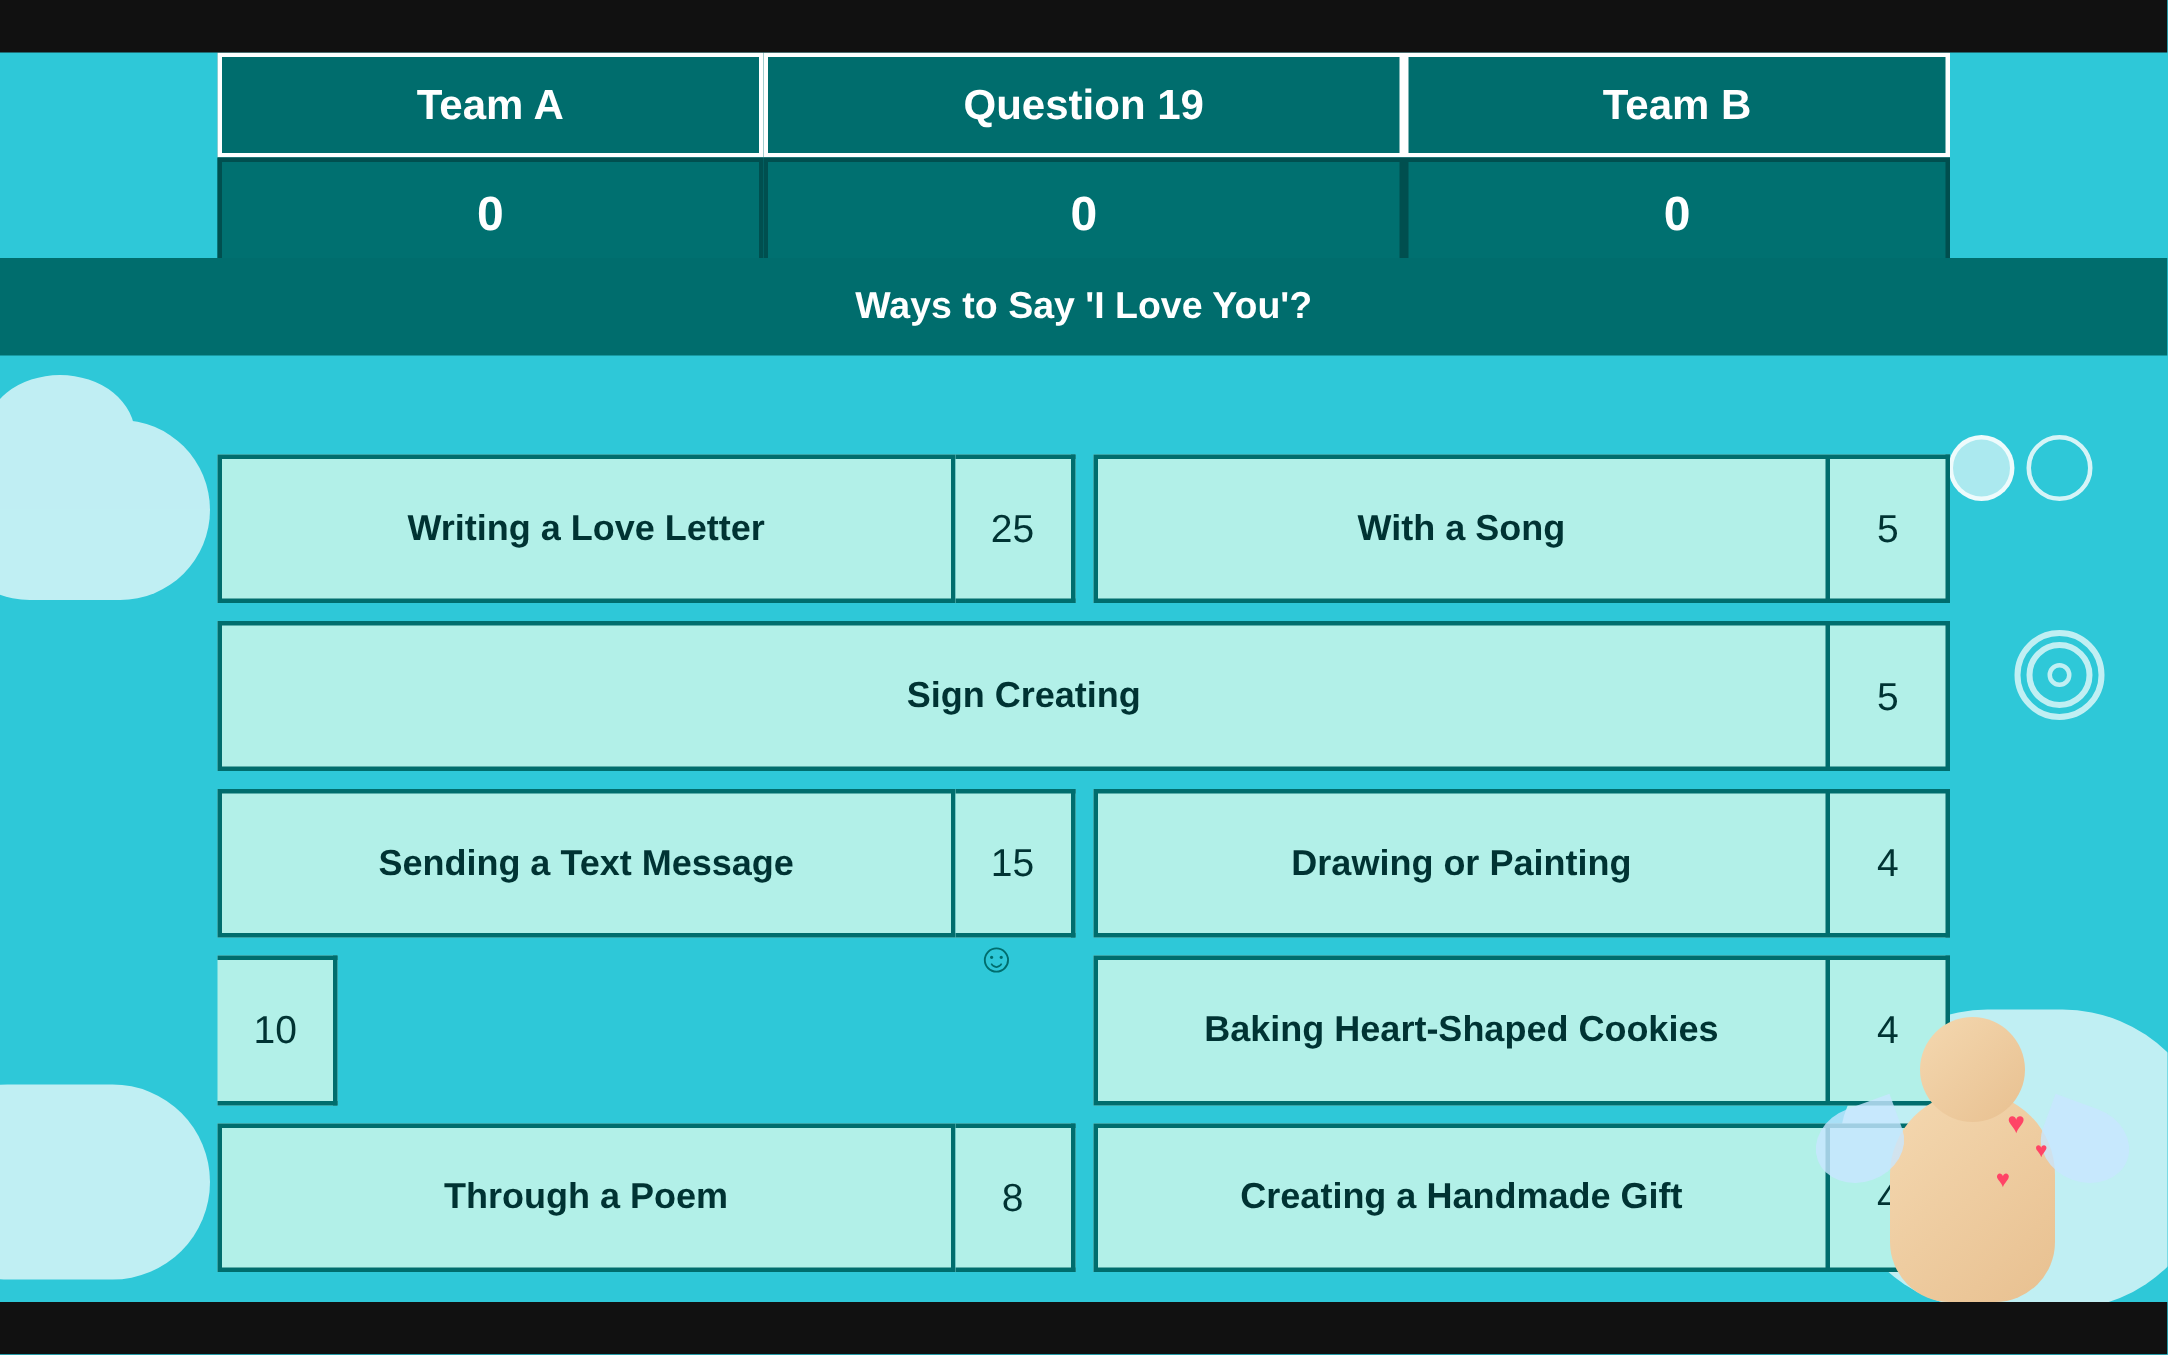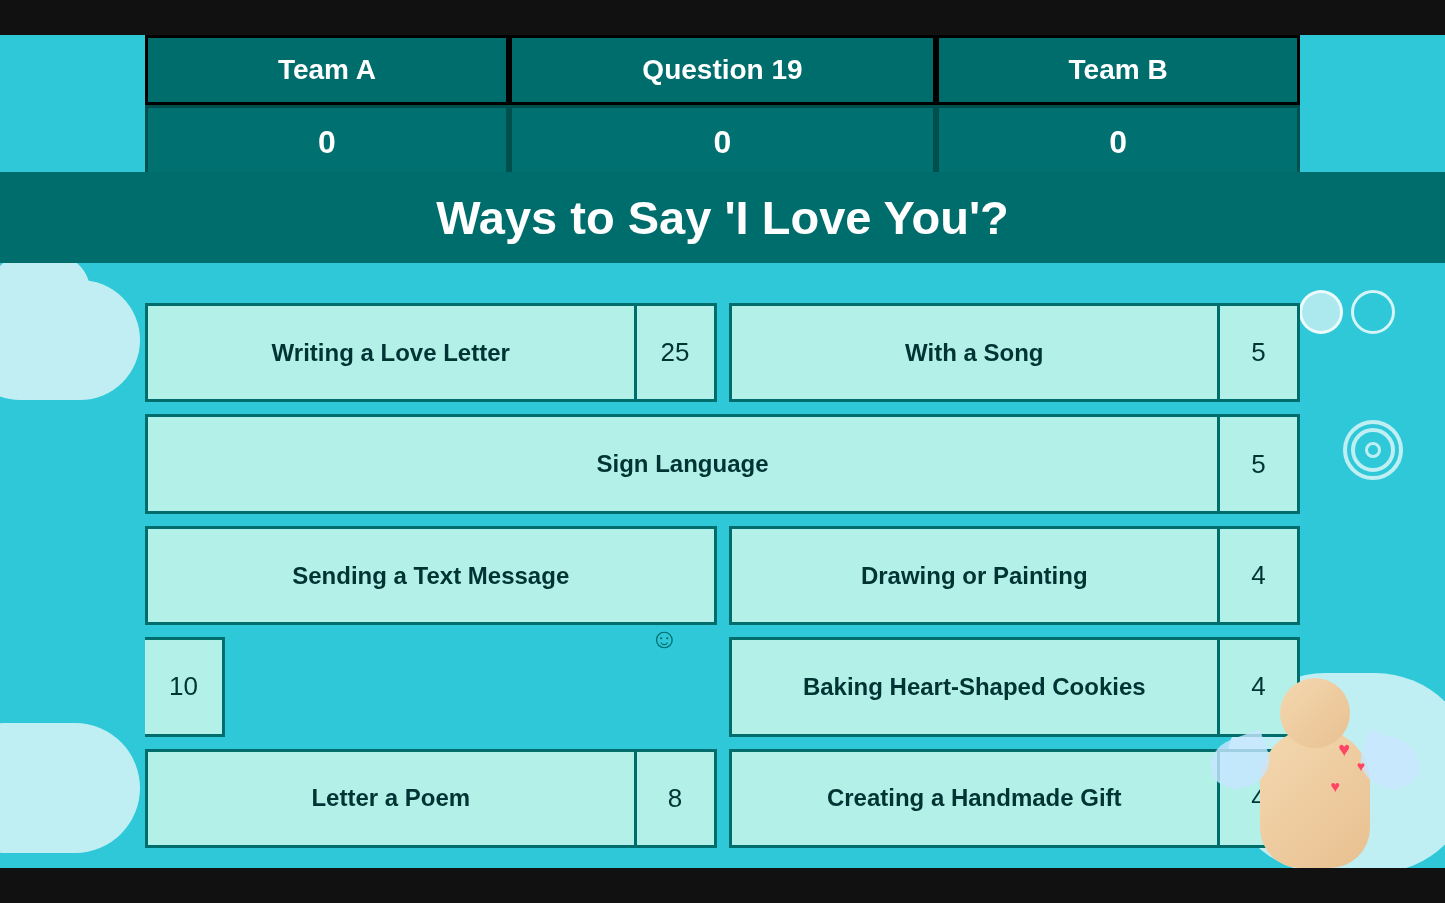--- a/index.html
+++ b/index.html
@@ -43,21 +43,21 @@
       width: 100%;
     }
 
     .header-cell {
       background: #006d6d;
       color: white;
       font-size: 28px;
       font-weight: bold;
       text-align: center;
       padding: 16px 20px;
-      border: 3px solid #000000;
+      border: 3px solid #ffffff;
     }
 
     .header-cell.team-a {
       flex: 1;
     }
     .header-cell.question {
       flex: 1.2;
     }
     .header-cell.team-b {
       flex: 1;
@@ -86,21 +86,21 @@
       position: absolute;
       top: 172px;
       left: 0; right: 0;
       background: #006d6d;
       text-align: center;
       padding: 18px 20px;
       z-index: 5;
     }
     .category-banner-text {
       color: white;
-      font-size: 47px;
+      font-size: 25px;
       font-weight: bold;
     }
 
     
     .answers-grid {
       position: absolute;
       top: 262px;
       left: 145px;
       right: 145px;
       bottom: 45px;
@@ -371,33 +371,36 @@
       </div>
       <div class="answer-score-cell">
         <span>5</span>
       </div>
     </div>
   </div>
 
   <div class="answers-row">
     <div class="answer-right">
       <div class="answer-text-cell">
-        <span>Sign Language</span>
+        <span>Sign Creating</span>
       </div>
       <div class="answer-score-cell">
         <span>5</span>
       </div>
     </div>
   </div>
 
   <div class="answers-row">
     <div class="answer-left">
       <div class="answer-text-cell">
         <span>Sending a Text Message</span>
       </div>
+      <div class="answer-score-cell">
+        <span>15</span>
+      </div>
     </div>
     <div class="answer-right">
       <div class="answer-text-cell">
         <span>Drawing or Painting</span>
       </div>
       <div class="answer-score-cell">
         <span>4</span>
       </div>
     </div>
   </div>
@@ -414,21 +417,21 @@
       </div>
       <div class="answer-score-cell">
         <span>4</span>
       </div>
     </div>
   </div>
 
   <div class="answers-row">
     <div class="answer-left">
       <div class="answer-text-cell">
-        <span>Letter a Poem</span>
+        <span>Through a Poem</span>
       </div>
       <div class="answer-score-cell">
         <span>8</span>
       </div>
     </div>
     <div class="answer-right">
       <div class="answer-text-cell">
         <span>Creating a Handmade Gift</span>
       </div>
       <div class="answer-score-cell">

